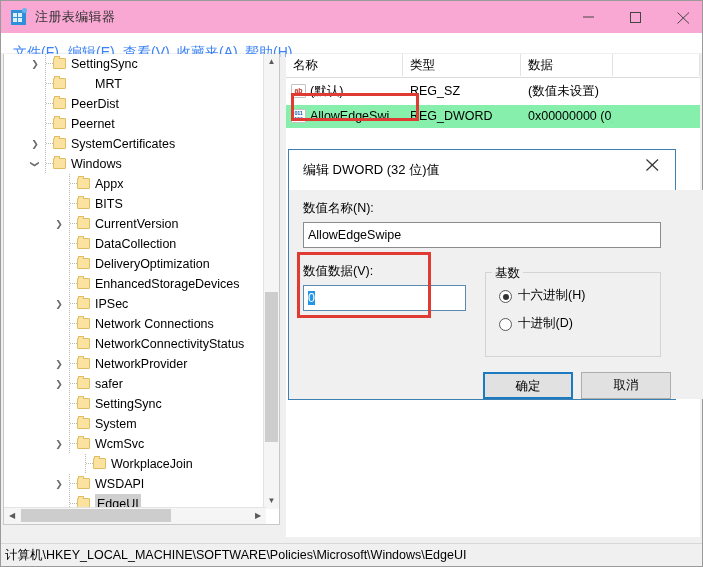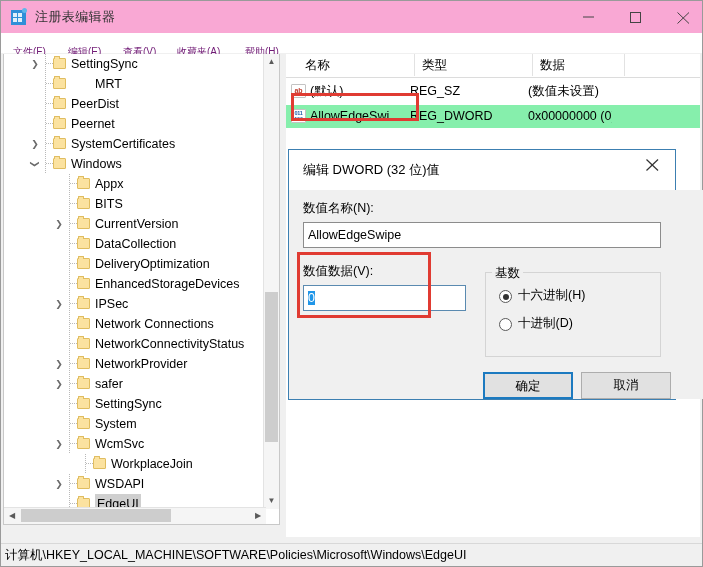--- a/index.html
+++ b/index.html
@@ -18,21 +18,21 @@
   .tb-icon .sq{position:absolute;background:#1e7fd4;}
   .tb-title{position:absolute;left:34px;top:7px;font-size:13px;color:#333;letter-spacing:.4px;}
   .winbtn{position:absolute;top:0;width:46px;height:31px;cursor:default;}
   .winbtn svg{position:absolute;left:16px;top:11px;}
   #btn-min{left:566px;}
   #btn-max{left:613px;}
   #btn-close{left:660px;}
 
   
   .menubar{position:absolute;left:0;top:32px;width:701px;height:20px;background:#ffffff;}
-  .menu-item{position:absolute;top:10px;height:18px;line-height:18px;font-size:10px;color:#701a75;padding:0 4px;cursor:default;white-space:nowrap;}
+  .menu-item{position:absolute;top:10px;height:18px;line-height:18px;font-size:14px;color:#3b82f6;padding:0 4px;cursor:default;white-space:nowrap;}
 
   
   .pane-tree{position:absolute;left:2px;top:53px;width:277px;height:471px;background:#ffffff;border:1px solid #c8c8c8;border-top:none;box-sizing:border-box;overflow:hidden;}
   .pane-list{position:absolute;left:285px;top:53px;width:414px;height:483px;background:#ffffff;box-sizing:border-box;overflow:hidden;}
 
   
   .tree{position:absolute;left:0;top:0;width:262px;}
   .trow{position:relative;height:20px;line-height:20px;white-space:nowrap;cursor:default;}
   .trow .chev{position:absolute;top:0;width:14px;height:20px;text-align:center;line-height:20px;color:#6b6b6b;font-size:9px;}
   .trow .dots{position:absolute;top:9px;height:1px;width:9px;
@@ -49,21 +49,21 @@
   .vsb .arrow{position:absolute;left:0;width:15px;height:16px;text-align:center;line-height:16px;font-size:8px;color:#5a5a5a;background:#f5f5f5;}
   .vsb .up{top:0;} .vsb .dn{bottom:0;}
   .vsb .thumb{position:absolute;left:1px;width:13px;background:#cdcdcd;}
   .hsb{position:absolute;left:0;bottom:0;width:262px;height:16px;background:#f5f5f5;border-top:1px solid #e3e3e3;}
   .hsb .arrow{position:absolute;top:0;width:16px;height:15px;text-align:center;line-height:15px;font-size:8px;color:#5a5a5a;}
   .hsb .lf{left:0;} .hsb .rt{right:0;}
   .hsb .thumb{position:absolute;top:1px;height:13px;background:#cdcdcd;}
 
   
   .lvhead{position:absolute;left:0;top:0;width:414px;height:23px;background:#ffffff;border-bottom:1px solid #dcdcdc;}
-  .lvhead .col{position:absolute;top:0;height:22px;line-height:22px;font-size:12.5px;color:#000;padding-left:7px;box-sizing:border-box;border-right:1px solid #e2e2e2;cursor:default;margin-left:12px;}
+  .lvhead .col{position:absolute;top:0;height:22px;line-height:22px;font-size:12.5px;color:#000;padding-left:7px;box-sizing:border-box;border-right:1px solid #e2e2e2;cursor:default;}
   .lvrow{position:absolute;left:0;width:414px;height:23px;line-height:23px;cursor:default;}
   .lvrow.sel{background:#86efac;}
   .lvrow .cell{position:absolute;top:0;height:23px;font-size:12.5px;white-space:nowrap;overflow:hidden;}
   .ico-sz{position:absolute;left:5px;top:4px;width:15px;height:14px;background:#ffffff;border:1px solid #c3c3c3;border-radius:1px;box-sizing:border-box;font-size:7px;line-height:12px;text-align:center;color:#c0392b;font-weight:bold;font-family:"Liberation Sans",sans-serif;}
   .ico-dw{position:absolute;left:5px;top:4px;width:15px;height:14px;background:#ffffff;border:1px solid #c3c3c3;border-radius:1px;box-sizing:border-box;font-size:5.5px;line-height:6px;text-align:center;color:#1d5fa8;font-weight:bold;letter-spacing:-.3px;overflow:hidden;}
 
   
   .statusbar{position:absolute;left:0;bottom:0;width:701px;height:22px;background:#f0f0f0;border-top:1px solid #d8d8d8;}
   .statusbar .txt{position:absolute;left:4px;top:3px;font-size:12.5px;color:#000;white-space:nowrap;}
 

